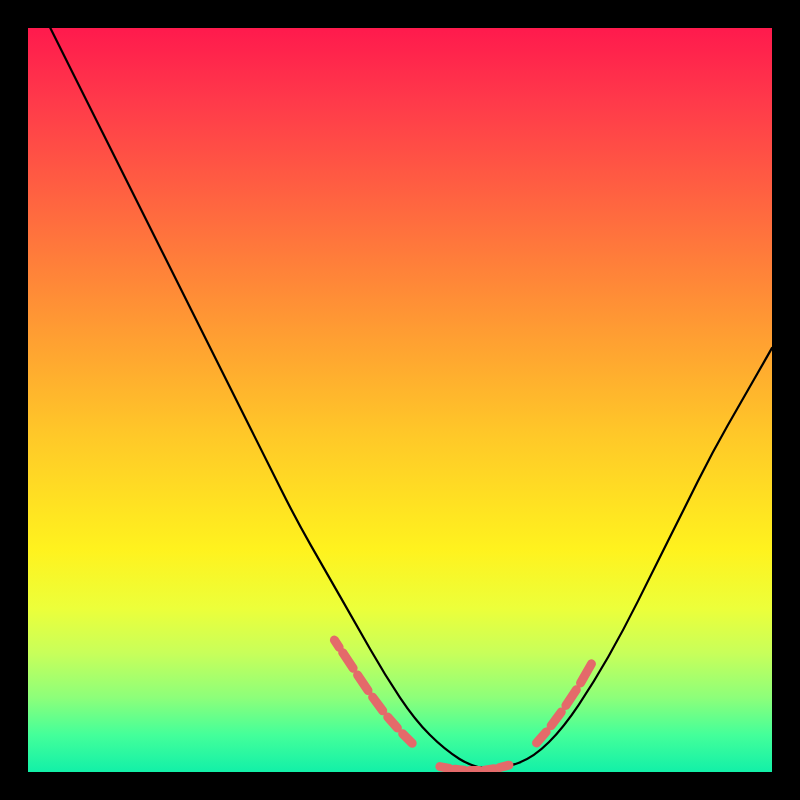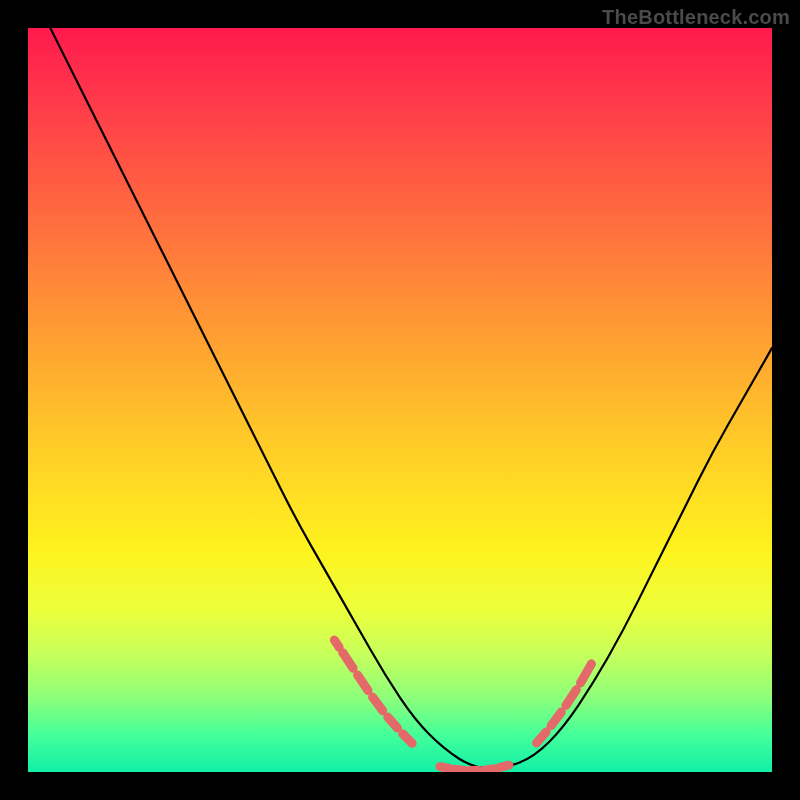--- a/index.html
+++ b/index.html
@@ -81,14 +81,13 @@
           <line x1="471.40" y1="739.61" x2="480.92" y2="737.23" stroke="#e46a6a" stroke-width="9" stroke-linecap="round"></line>
         </g>
       <g id="hl-right">
           <line x1="508.54" y1="714.94" x2="518.18" y2="703.87" stroke="#e46a6a" stroke-width="9" stroke-linecap="round"></line>
           <line x1="523.18" y1="697.63" x2="533.30" y2="683.97" stroke="#e46a6a" stroke-width="9" stroke-linecap="round"></line>
           <line x1="537.90" y1="677.43" x2="548.34" y2="661.77" stroke="#e46a6a" stroke-width="9" stroke-linecap="round"></line>
           <line x1="552.54" y1="654.97" x2="563.46" y2="635.87" stroke="#e46a6a" stroke-width="9" stroke-linecap="round"></line>
         </g>
     </svg>
   </div>
-  <div class="attribution">TheBottleneck.com</div>
 </div>
 
 </body></html>

